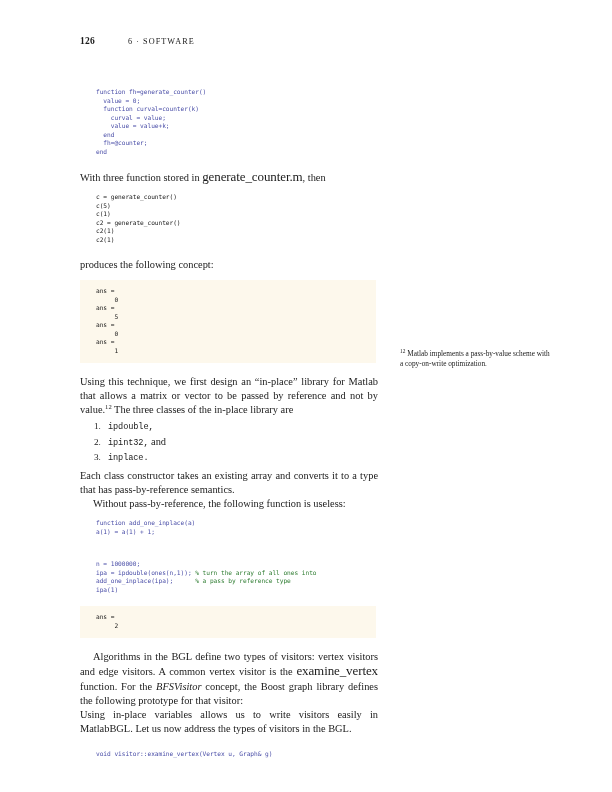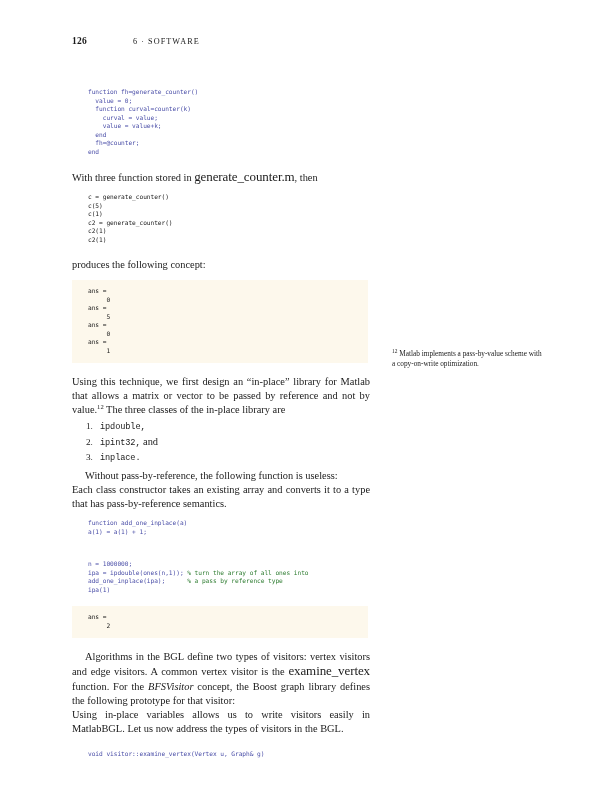--- a/index.html
+++ b/index.html
@@ -11,20 +11,21 @@
     width: 612px;
     height: 792px;
     position: relative;
     font-family: "Liberation Serif", "DejaVu Serif", serif;
     color: #1a1a1a;
     overflow: hidden;
   }
   .page {
     position: absolute;
     inset: 0;
+    margin-left: 8px;
   }
 
   
   .header {
     position: absolute;
     top: 36px;
     left: 72px;
     width: 470px;
     height: 16px;
   }
@@ -32,21 +33,21 @@
     position: absolute;
     left: 0;
     top: 0;
     font-weight: bold;
     font-size: 9.5px;
     letter-spacing: 0.2px;
     color: #1a1a1a;
   }
   .chaptitle {
     position: absolute;
-    left: 61px;
+    left: 48px;
     top: 0.5px;
     font-size: 8.2px;
     letter-spacing: 1.05px;
     text-transform: uppercase;
     color: #1a1a1a;
     white-space: nowrap;
   }
 
   
   .col {
@@ -211,23 +212,23 @@
     <p class="body"><span>Using this technique, we first design an “in-place” library for Matlab that allows a matrix or vector to be passed by reference and not by value.</span><sup class="fnmark">12</sup><span> The three classes of the in-place library are</span></p>
 
     <ol class="numlist">
       <li><span class="num">1.</span><span class="item">ipdouble,</span></li>
       <li><span class="num">2.</span><span class="item">ipint32,</span><span> and</span></li>
       <li><span class="num">3.</span><span class="item">inplace.</span></li>
     </ol>
 
     <div class="spacer-4"></div>
 
+    <p class="body">Each class constructor takes an existing array and converts it to a type that has pass-by-reference semantics.</p>
+
     <p class="body indent">Without pass-by-reference, the following function is useless:</p>
-
-    <p class="body">Each class constructor takes an existing array and converts it to a type that has pass-by-reference semantics.</p>
 
     <div class="spacer-8"></div>
 
     <div class="code blue code-indent">function add_one_inplace(a)
 a(1) = a(1) + 1;</div>
 
     <div class="spacer-14"></div>
 
 
     <div class="spacer-10"></div>

